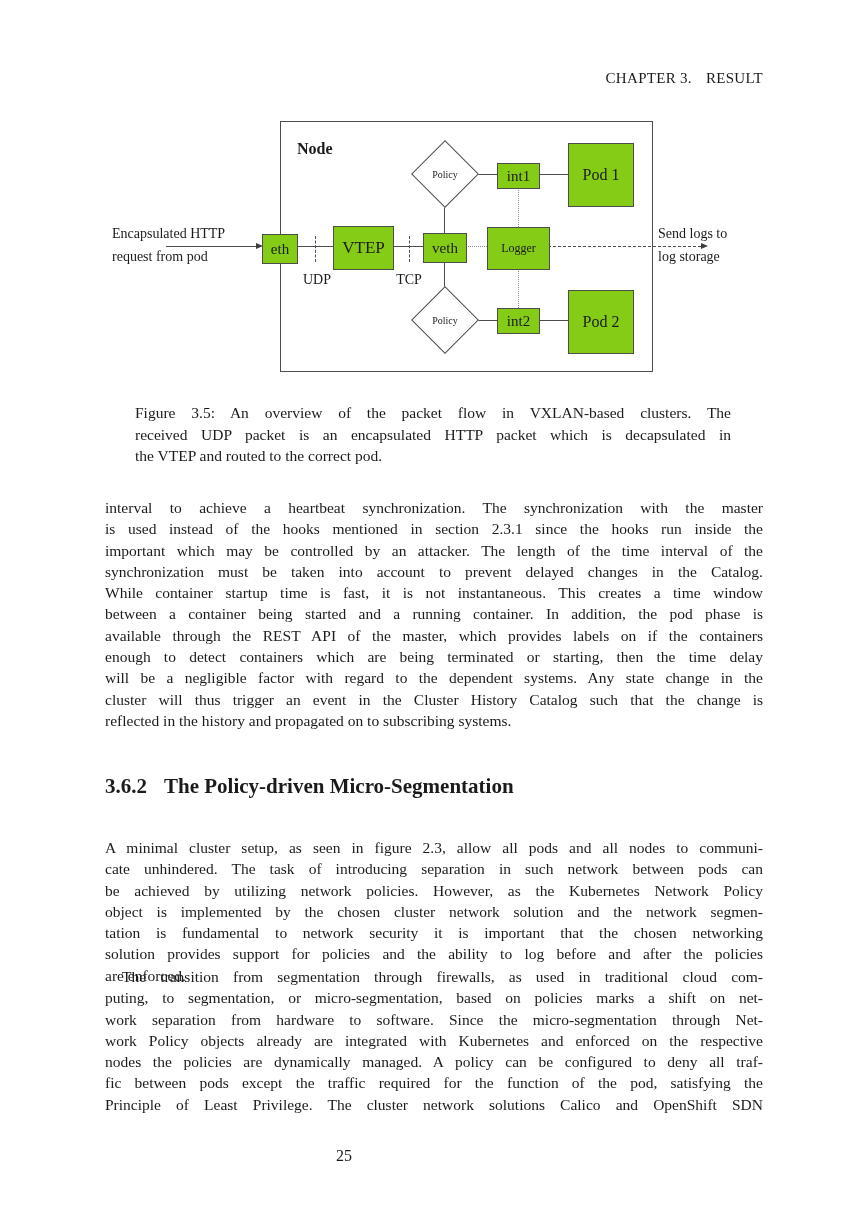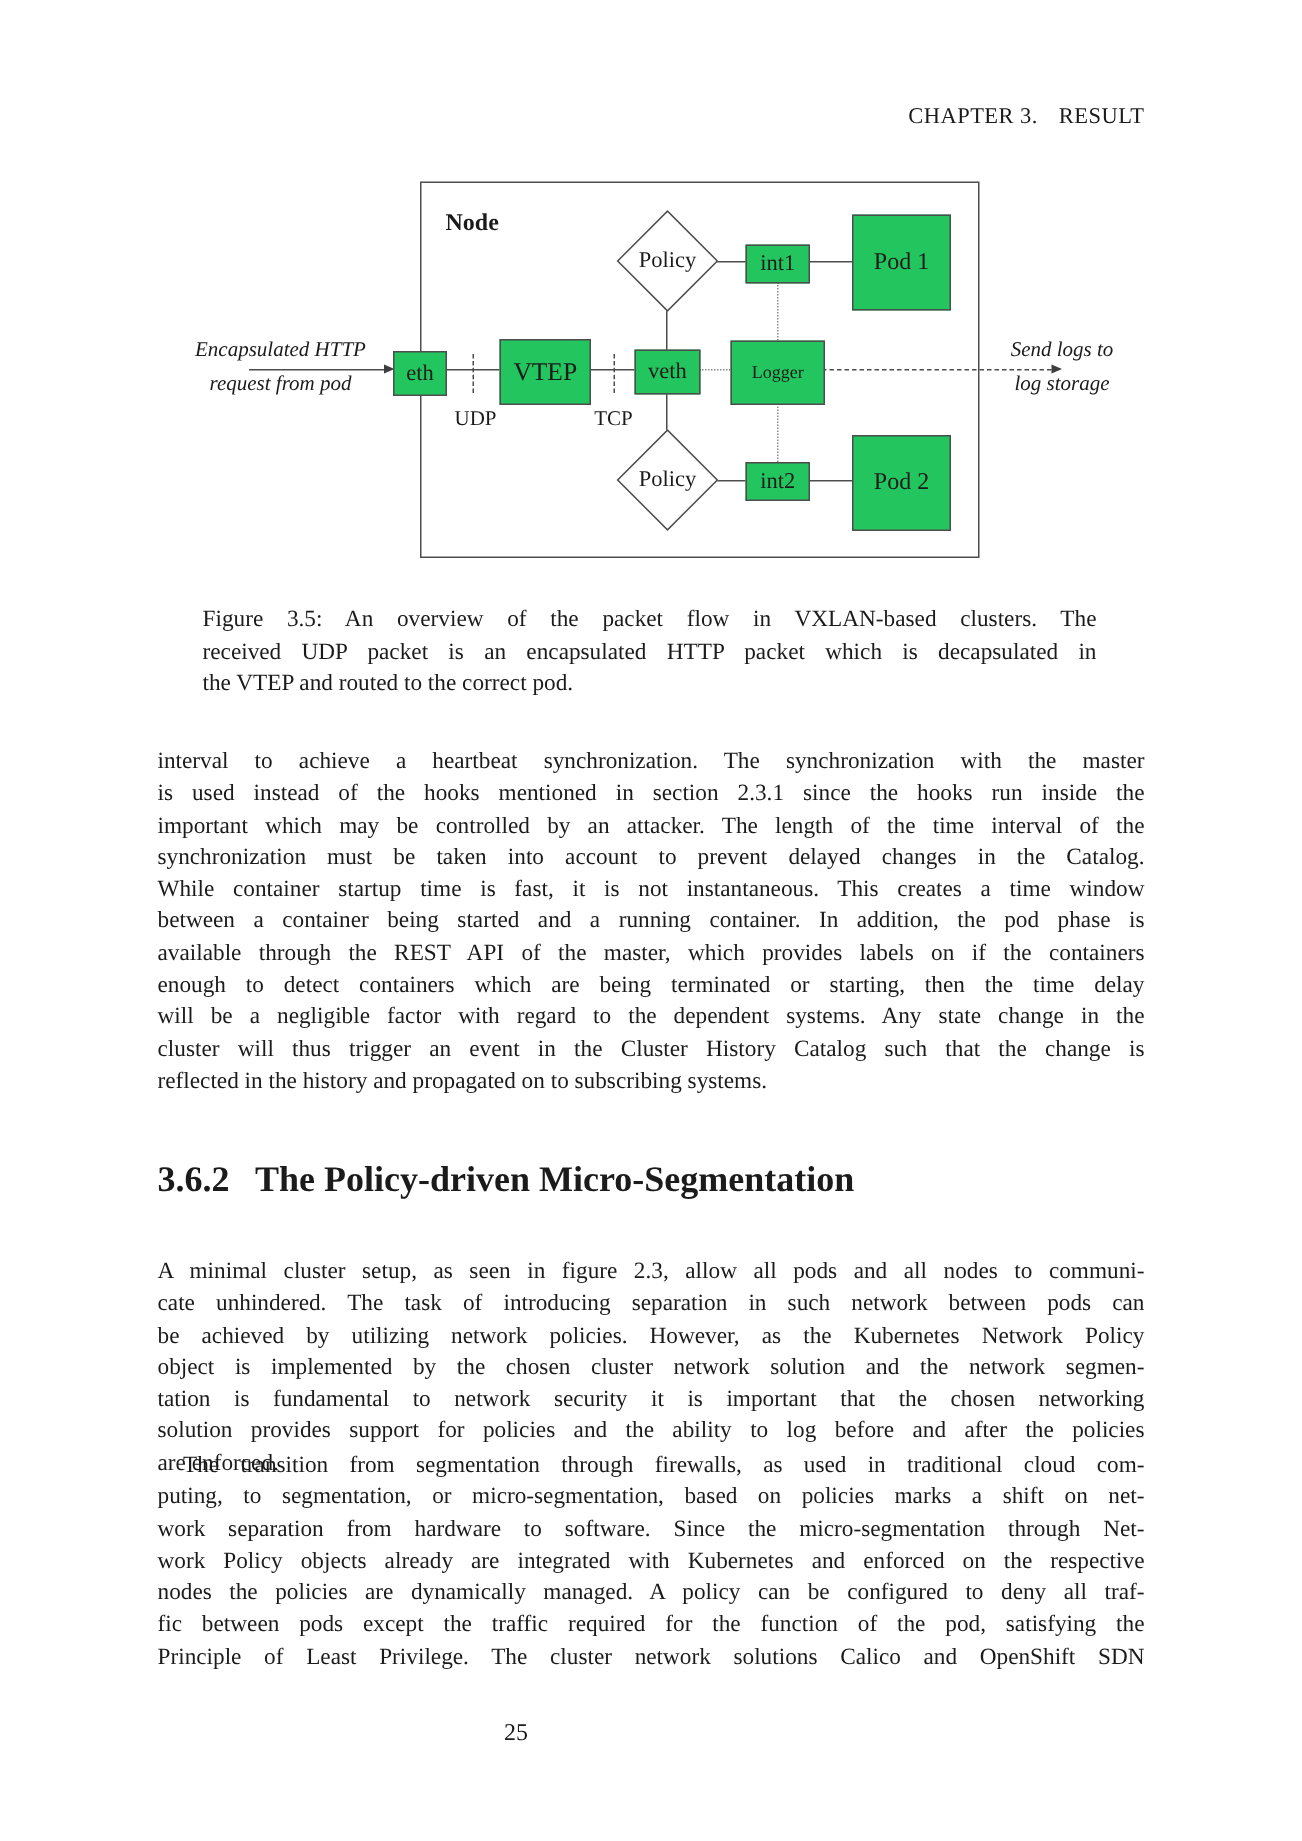--- a/index.html
+++ b/index.html
@@ -6,46 +6,46 @@
   .page{
     position:relative; width:868px; height:1227px; background:#ffffff;
     margin:0 auto; overflow:hidden;
     font-family:"Liberation Serif","DejaVu Serif",serif; color:#1b1b1b;
   }
   .abs{position:absolute;}
   
   .chapter-header{top:70px; left:105px; width:658px; text-align:right; font-size:15px; letter-spacing:.3px;}
   .chapter-header .gap{display:inline-block; width:14px;}
   
-  .dbox{position:absolute; border:1px solid #4d4d4d; background:#22c55e;
+  .dbox{position:absolute; border:1px solid #4d4d4d; background:#84cc16;
         display:flex; align-items:center; justify-content:center; font-size:15px; z-index:5;}
   .dline{position:absolute; z-index:2;}
   .h-solid{border-top:1px solid #4d4d4d; height:0;}
   .v-solid{border-left:1px solid #4d4d4d; width:0;}
   .h-dashed{border-top:1px dashed #4d4d4d; height:0;}
   .v-dashed{border-left:1px dashed #4d4d4d; width:0;}
   .h-dotted{border-top:1px dotted #8a8a8a; height:0;}
   .v-dotted{border-left:1px dotted #8a8a8a; width:0;}
   .arrowhead{position:absolute; width:0; height:0; z-index:3;
     border-top:3.5px solid transparent; border-bottom:3.5px solid transparent;
     border-left:7px solid #3d3d3d;}
   .diamond-wrap{position:absolute; width:68px; height:68px; z-index:4;}
   .diamond-shape{position:absolute; left:10px; top:10px; width:46px; height:46px;
     border:1px solid #4d4d4d; background:#fff; transform:rotate(45deg);}
   .diamond-label{position:absolute; inset:0; display:flex; align-items:center;
-    justify-content:center; font-size:15px;}
+    justify-content:center; font-size:10px;}
   .dlabel{position:absolute; text-align:center; font-size:14px; z-index:6;}
-  .ann{position:absolute; text-align:center; font-size:14px; z-index:6;font-style:italic;}
+  .ann{position:absolute; text-align:left; font-size:14px; z-index:6;}
   .node-title{position:absolute; font-weight:bold; font-size:16px; z-index:6;}
   
   .caption{top:402px; left:135px; width:596px; font-size:15.5px; line-height:21.5px;}
   .bodyblock{left:105px; width:658px; font-size:15.5px; line-height:21.3px;}
   .jline{text-align:justify; text-align-last:justify;}
   .jline.last{text-align-last:left;}
-  .section-heading{top:774px; left:105px; width:658px; font-weight:bold; font-size:24px;}
+  .section-heading{top:774px; left:105px; width:658px; font-weight:bold; font-size:21px;}
   .section-heading .num{margin-right:17px;}
   .page-number{top:1147px; left:0; width:688px; text-align:center; font-size:16px;}
 </style>
 </head>
 <body>
 
 <div class="page">
 
   <div class="abs chapter-header">
     <span>CHAPTER 3.</span><span class="gap"></span><span>RESULT</span>

